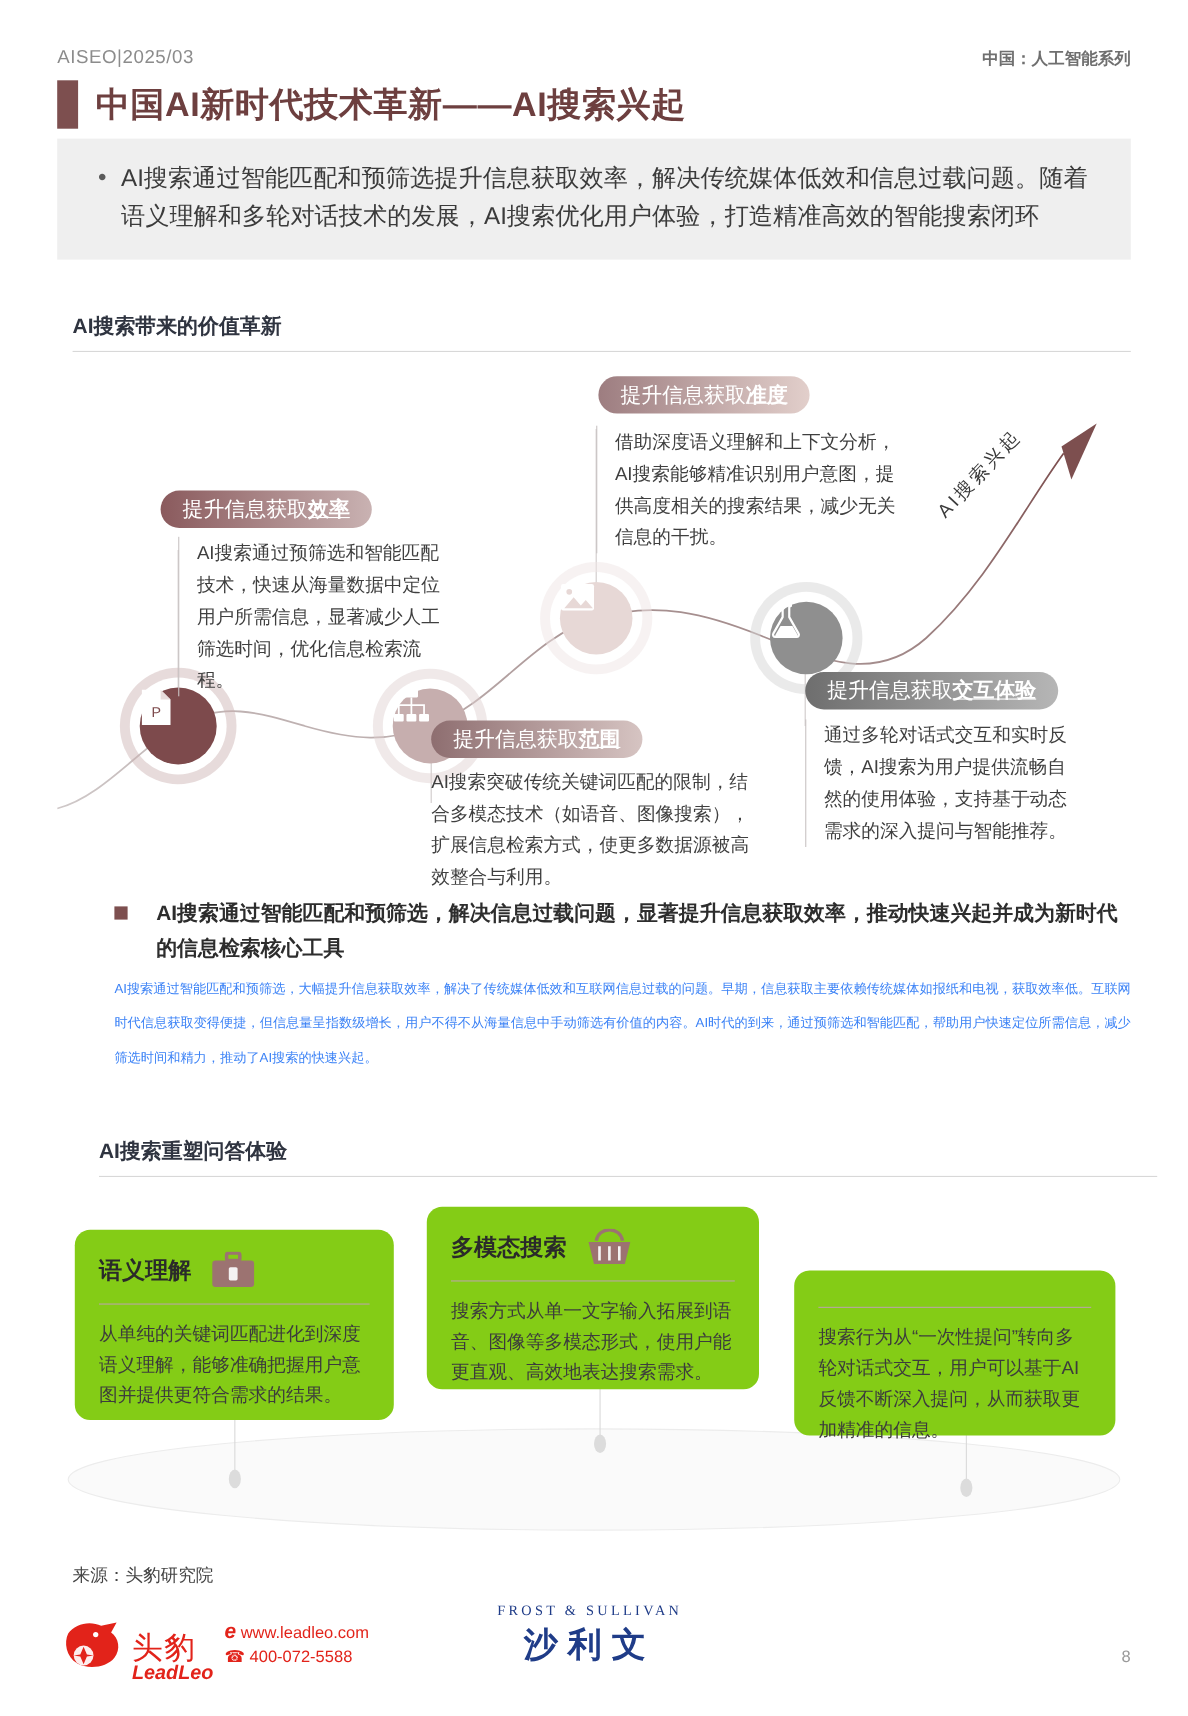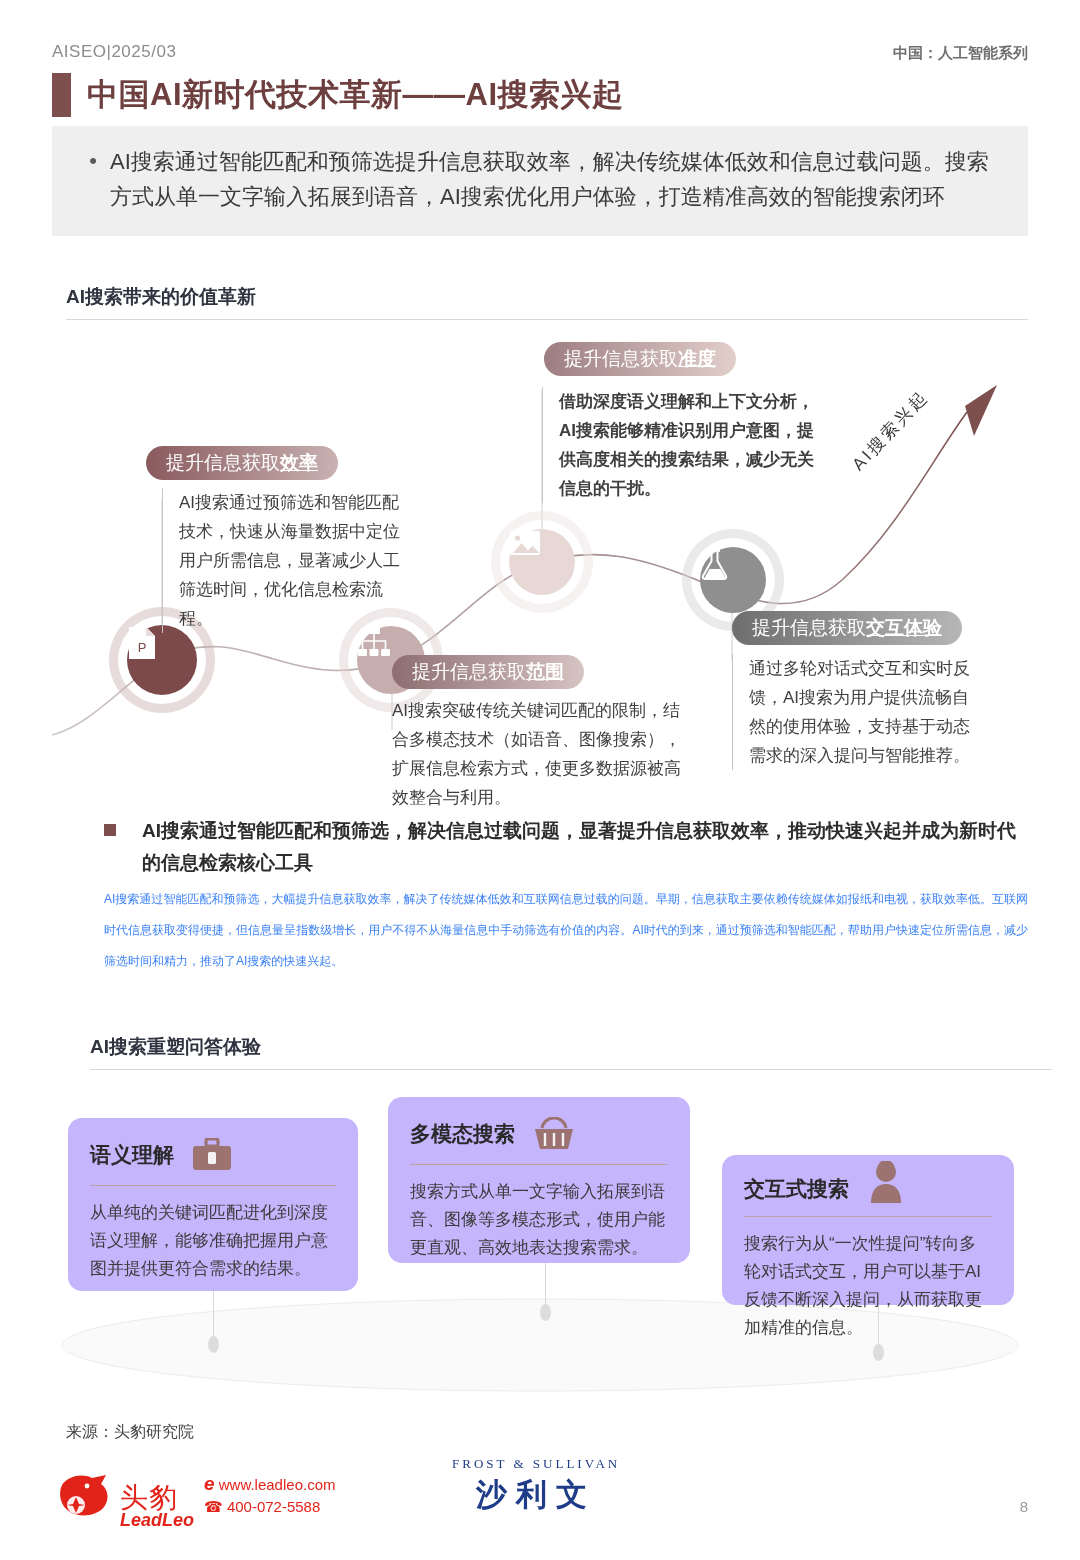--- a/index.html
+++ b/index.html
@@ -45,21 +45,21 @@
   .node{position:absolute;border-radius:50%;display:flex;align-items:center;justify-content:center;}
   .node .ring{position:absolute;inset:-9px;border-radius:50%;}
 
   
   .kv-row{position:absolute;left:104px;width:924px;top:815px;display:flex;}
   .kv-sq{flex:0 0 auto;width:12px;height:12px;background:#7d4f4f;margin:9px 26px 0 0;}
   .kv-txt{font-size:19px;line-height:32px;font-weight:bold;color:#2d2d2d;}
   .para{position:absolute;left:104px;width:924px;top:884px;font-size:12px;line-height:31px;color:#3b82f6;text-align:justify;}
 
   
-  .card{position:absolute;background:#c4b5fd;border-radius:14px;box-sizing:border-box;padding:20px 22px 22px 22px;}
+  .card{position:absolute;background:#84cc16;border-radius:14px;box-sizing:border-box;padding:20px 22px 22px 22px;}
   .card-head{display:flex;align-items:center;gap:18px;}
   .card-title{font-size:21px;font-weight:bold;color:#2a2a2a;white-space:nowrap;}
   .card-rule{height:1px;background:#b9a6a4;margin:13px 0 13px 0;}
   .card-body{font-size:17px;line-height:28px;color:#3c3c3c;}
 
   .conn{position:absolute;width:1px;background:#d9d9d9;}
   .dot{position:absolute;width:11px;height:17px;border-radius:50%;background:#dcdcdc;}
 
   
   .source{position:absolute;left:66px;top:1422px;font-size:16px;color:#444;}
@@ -82,21 +82,21 @@
   <div class="hdr-series">中国：人工智能系列</div>
 
   <div class="title-row">
     <div class="title-bar"></div>
     <div class="title-text">中国AI新时代技术革新——AI搜索兴起</div>
   </div>
 
   <div class="summary">
     <div class="summary-row">
       <div class="sum-bullet">•</div>
-      <div class="sum-text">AI搜索通过智能匹配和预筛选提升信息获取效率，解决传统媒体低效和信息过载问题。搜索方式从单一文字输入拓展到语音，AI搜索优化用户体验，打造精准高效的智能搜索闭环</div>
+      <div class="sum-text">AI搜索通过智能匹配和预筛选提升信息获取效率，解决传统媒体低效和信息过载问题。随着语义理解和多轮对话技术的发展，AI搜索优化用户体验，打造精准高效的智能搜索闭环</div>
     </div>
   </div>
 
   <div class="sec-head" style="top:284px;width:962px;">
     <div class="t">AI搜索带来的价值革新</div>
     <div class="rule"></div>
   </div>
 
   <div class="diagram">
     <svg width="976" height="470" viewBox="0 0 976 470">
@@ -162,21 +162,21 @@
     <div class="tag mauve" style="left:94px;top:116px;">
       <span>提升信息获取</span>
         <span class="u">效率</span>
     </div>
     <div class="blurb bar" style="left:110px;top:158px;width:240px;">AI搜索通过预筛选和智能匹配技术，快速从海量数据中定位用户所需信息，显著减少人工筛选时间，优化信息检索流程。</div>
 
     <div class="tag rose" style="left:492px;top:12px;">
       <span>提升信息获取</span>
         <span class="u">准度</span>
     </div>
-    <div class="blurb bar" style="left:490px;top:57px;width:276px;font-weight:bold;">借助深度语义理解和上下文分析，AI搜索能够精准识别用户意图，提供高度相关的搜索结果，减少无关信息的干扰。</div>
+    <div class="blurb bar" style="left:490px;top:57px;width:276px;">借助深度语义理解和上下文分析，AI搜索能够精准识别用户意图，提供高度相关的搜索结果，减少无关信息的干扰。</div>
 
     <div class="tag rose2" style="left:340px;top:325px;">
       <span>提升信息获取</span>
         <span class="u">范围</span>
     </div>
     <div class="blurb" style="left:340px;top:366px;width:300px;">AI搜索突破传统关键词匹配的限制，结合多模态技术（如语音、图像搜索），扩展信息检索方式，使更多数据源被高效整合与利用。</div>
 
     <div class="tag grey" style="left:680px;top:281px;">
       <span>提升信息获取</span>
         <span class="u">交互体验</span>
@@ -228,28 +228,20 @@
         <path d="M9,11 C10,5 15,1 21,1 C27,1 32,5 33,11" fill="none" stroke="#9c7371" stroke-width="3"></path>
         <path d="M2,12 h38 l-5,20 h-28 z" fill="#9c7371"></path>
         <path d="M12,16 v13 M21,16 v13 M30,16 v13" stroke="#f4f2f2" stroke-width="2.4"></path>
       </svg>
     </div>
     <div class="card-rule"></div>
     <div class="card-body">搜索方式从单一文字输入拓展到语音、图像等多模态形式，使用户能更直观、高效地表达搜索需求。</div>
   </div>
 
   <div class="card" style="left:722px;top:1155px;width:292px;height:150px;">
-    <div class="card-head">
-      <div class="card-title">交互式搜索</div>
-      <svg width="38" height="42" viewBox="0 0 38 42" style="margin-top:-14px;">
-        <circle cx="19" cy="11" r="10" fill="#9c7371"></circle>
-        <path d="M10,8 a9,9 0 0 1 18,0 a9,6 0 0 0 -18,0" fill="#9c7371"></path>
-        <path d="M4,42 C4,29 10,23 19,23 C28,23 34,29 34,42 z" fill="#9c7371"></path>
-      </svg>
-    </div>
     <div class="card-rule"></div>
     <div class="card-body">搜索行为从“一次性提问”转向多轮对话式交互，用户可以基于AI反馈不断深入提问，从而获取更加精准的信息。</div>
   </div>
 
   <div class="source">来源：头豹研究院</div>
 
   <div class="leadleo">
     <svg width="58" height="52" viewBox="0 0 58 52">
       <path d="M6,16 C12,7 26,4 36,9 L50,6 L45,15 C52,20 54,30 48,38 C41,47 24,49 14,43 C4,37 2,24 6,16 z" fill="#e2231a"></path>
       <circle cx="20" cy="36" r="9" fill="#ffffff" opacity="0.92"></circle>

